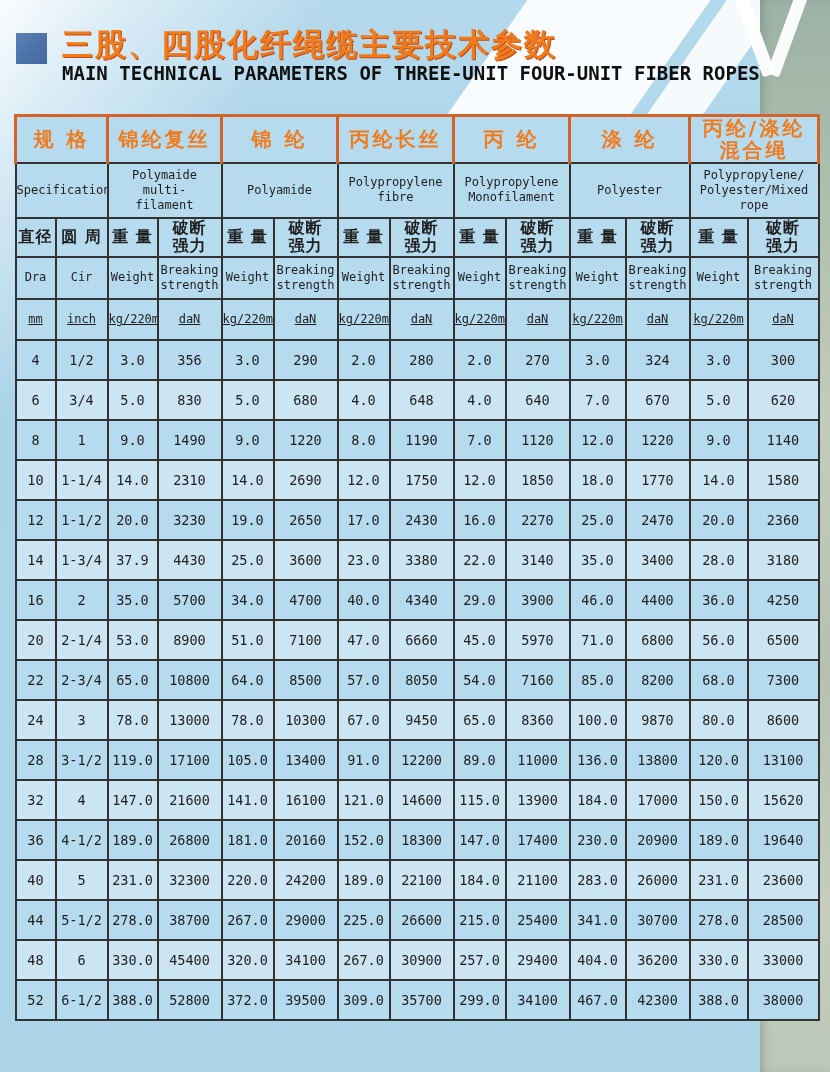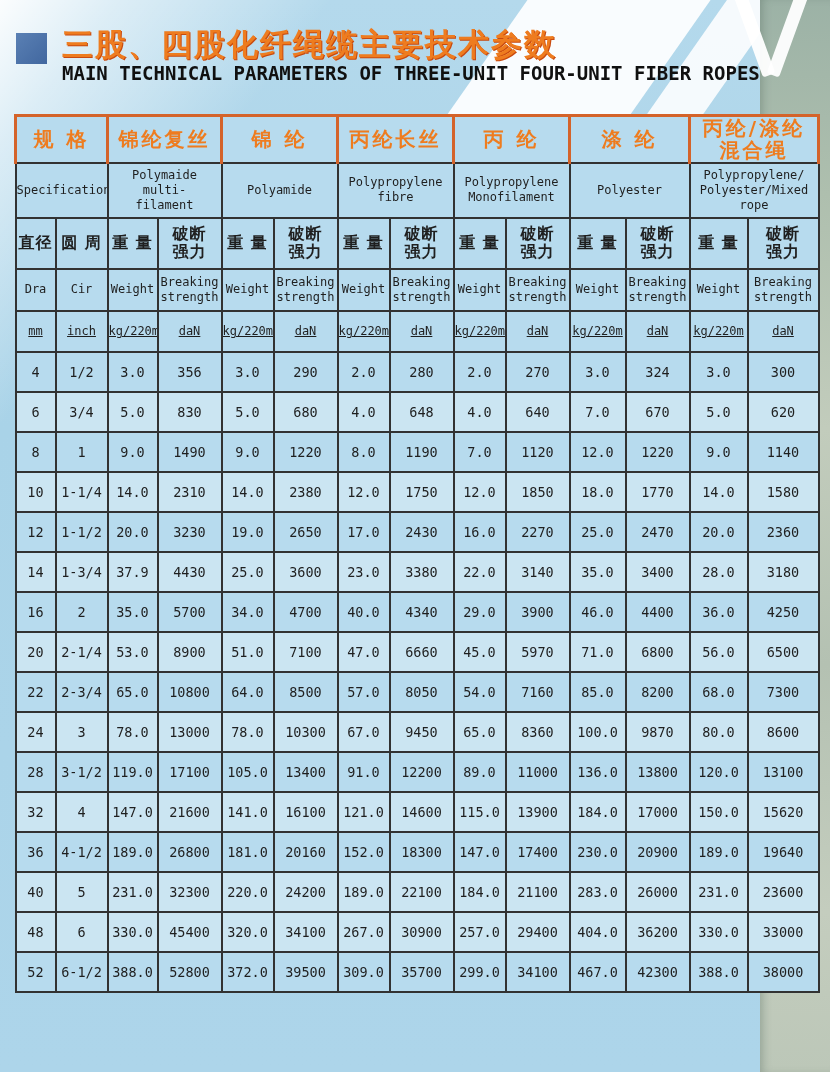--- a/index.html
+++ b/index.html
@@ -45,21 +45,21 @@
     width:803px;border-collapse:collapse;table-layout:fixed;}
   table.spec th,table.spec td{
     border:2px solid var(--border-dark);text-align:center;vertical-align:middle;
     padding:0;color:var(--ink);background:var(--table-blue);overflow:hidden;}
   tr.r1 th{
     border:3px solid var(--border-orange);border-bottom:2px solid var(--border-dark);
     color:var(--accent-orange);font-size:20px;font-weight:bold;letter-spacing:3px;line-height:1.12;}
   tr.r1{height:43px;}
   tr.r2{height:55px;}
   tr.r2 th{font-family:"DejaVu Sans Mono",monospace;font-size:12px;font-weight:normal;line-height:1.25;}
-  tr.r3{height:51px;border-radius:16px;}
+  tr.r3{height:39px;border-radius:16px;}
   tr.r3 th{font-size:16px;font-weight:bold;letter-spacing:1px;line-height:1.15;}
   tr.r4{height:42px;}
   tr.r4 th{font-family:"DejaVu Sans Mono",monospace;font-size:12px;font-weight:normal;line-height:1.25;}
   tr.r5{height:41px;}
   tr.r5 th{font-family:"DejaVu Sans Mono",monospace;font-size:12px;font-weight:normal;text-decoration:underline;}
   .pre{white-space:pre-line;}
   tbody tr{height:40px;}
   tbody td{font-family:"DejaVu Sans Mono",monospace;font-size:13.5px;background:var(--row-white);}
   tbody tr.shaded td{background:var(--row-blue);}
 </style>
@@ -229,21 +229,21 @@
         <td>1220</td>
         <td>9.0</td>
         <td>1140</td>
       </tr>
       <tr class="shaded">
         <td>10</td>
         <td>1-1/4</td>
         <td>14.0</td>
         <td>2310</td>
         <td>14.0</td>
-        <td>2380</td>
+        <td>2690</td>
         <td>12.0</td>
         <td>1750</td>
         <td>12.0</td>
         <td>1850</td>
         <td>18.0</td>
         <td>1770</td>
         <td>14.0</td>
         <td>1580</td>
       </tr>
       <tr>
@@ -399,20 +399,36 @@
         <td>24200</td>
         <td>189.0</td>
         <td>22100</td>
         <td>184.0</td>
         <td>21100</td>
         <td>283.0</td>
         <td>26000</td>
         <td>231.0</td>
         <td>23600</td>
       </tr>
+      <tr>
+        <td>44</td>
+        <td>5-1/2</td>
+        <td>278.0</td>
+        <td>38700</td>
+        <td>267.0</td>
+        <td>29000</td>
+        <td>225.0</td>
+        <td>26600</td>
+        <td>215.0</td>
+        <td>25400</td>
+        <td>341.0</td>
+        <td>30700</td>
+        <td>278.0</td>
+        <td>28500</td>
+      </tr>
       <tr class="shaded">
         <td>48</td>
         <td>6</td>
         <td>330.0</td>
         <td>45400</td>
         <td>320.0</td>
         <td>34100</td>
         <td>267.0</td>
         <td>30900</td>
         <td>257.0</td>

